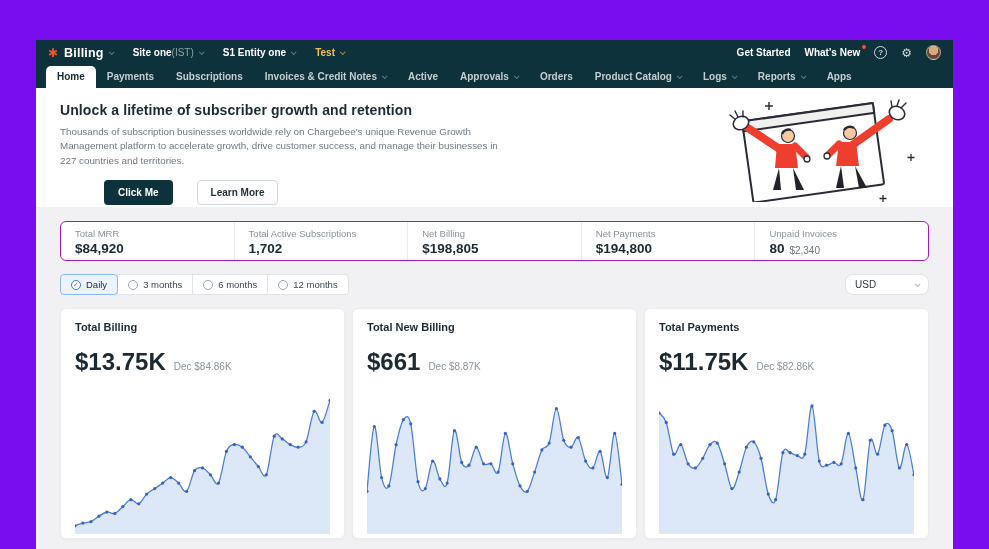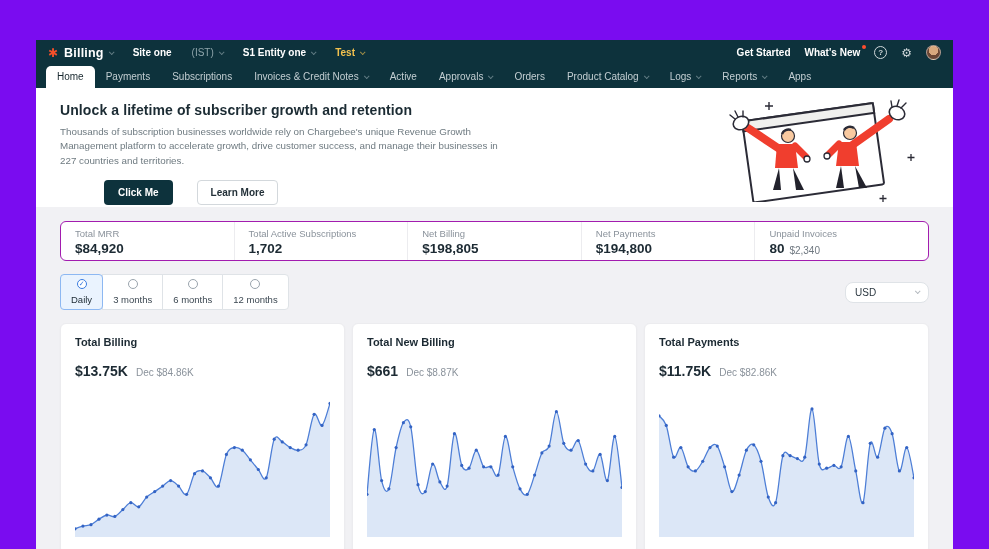--- a/index.html
+++ b/index.html
@@ -6,34 +6,34 @@
   html,body { width:989px; height:549px; overflow:hidden; }
   body { background:#7a0cf0; font-family:"Liberation Sans", sans-serif; position:relative; }
 
   .app { position:absolute; left:36px; top:40px; width:917px; height:509px; background:#f1f1f4; display:flex; flex-direction:column; overflow:hidden; }
 
   
   .topbar { height:25px; background:#0d323c; display:flex; align-items:center; padding:0 12px; color:#fff; flex-shrink:0; }
   .brand-mark { color:#f4502a; font-size:12px; line-height:1; margin-right:6px; font-family:"DejaVu Sans", sans-serif; }
   .brand { font-size:12.5px; font-weight:bold; letter-spacing:.2px; }
   .tb-item { display:flex; align-items:center; font-size:10px; font-weight:bold; margin-left:20px; cursor:pointer; }
-  .tb-item .muted { color:#8fa5ab; font-weight:normal; margin-left:20px; }
+  .tb-item .muted { color:#8fa5ab; font-weight:normal; margin-left:0; }
   .env { color:#f2c14e; }
   .chev { width:4px; height:4px; border-right:1.2px solid currentColor; border-bottom:1.2px solid currentColor; transform:rotate(45deg) translateY(-1px); display:inline-block; margin-left:5px; opacity:.65; }
   .topbar .chev { color:#8fa5ab; }
   .env .chev { color:#f2c14e; }
   .tb-right { margin-left:auto; display:flex; align-items:center; gap:14px; }
   .tb-link { font-size:10px; font-weight:bold; cursor:pointer; position:relative; }
   .red-dot { position:absolute; top:-2px; right:-6px; width:4px; height:4px; border-radius:50%; background:#ff4d2e; }
   .icon-circle { width:13px; height:13px; border:1px solid #cfd8da; border-radius:50%; color:#cfd8da; font-size:8px; display:flex; align-items:center; justify-content:center; font-weight:bold; cursor:pointer; }
   .gear { color:#cfd8da; font-size:12px; line-height:1; cursor:pointer; font-family:"DejaVu Sans", sans-serif; }
   .avatar { width:15px; height:15px; border-radius:50%; background:radial-gradient(circle at 50% 35%, #d9a87e 0 45%, #6b4634 46% 100%); border:1px solid rgba(255,255,255,.45); cursor:pointer; }
 
   
-  .tabbar { height:23px; background:#0d323c; display:flex; align-items:flex-end; padding:0 10px; flex-shrink:0; }
+  .tabbar { height:23px; background:#0d323c; display:flex; align-items:flex-end; padding:0 10px; flex-shrink:0;font-weight:bold; }
   .tab { display:flex; align-items:center; padding:5px 11px 6px; font-size:10px; color:#c3ced2; cursor:pointer; white-space:nowrap; }
   .tab .chev { color:#8fa5ab; }
   .tab.active { background:#fff; color:#17272e; border-radius:5px 5px 0 0; }
 
   
   .hero { background:#fff; height:119px; padding:14px 24px; position:relative; flex-shrink:0; }
   .hero h1 { font-size:14px; color:#1b2b33; letter-spacing:.1px; }
   .hero p { margin-top:7px; width:440px; font-size:9.8px; line-height:1.48; color:#6e7a80; }
   .hero-ctas { margin-top:12px; display:flex; gap:24px;padding-left:44px; }
   .btn { font-size:10px; font-weight:bold; padding:6px 13px; border-radius:4px; cursor:pointer; border:1px solid transparent; }
@@ -47,34 +47,34 @@
   .stats { background:#fff; border:1px solid #a21caf; border-radius:6px; display:flex; height:40px; }
   .stat { flex:1; padding:6px 14px; border-left:1px solid #ececef; }
   .stat:first-child { border-left:none; }
   .stat-label { font-size:9.5px; color:#8a929b; }
   .stat-valrow { display:flex; align-items:flex-end; margin-top:2px; }
   .stat-value { font-size:13.5px; font-weight:bold; color:#1c2a33; }
   .stat-sub { font-size:10px; color:#6f7880; margin-left:5px; }
 
   .filter-row { margin-top:13px; display:flex; align-items:center; justify-content:space-between; }
   .seg-group { display:flex; }
-  .seg { display:flex; align-items:center; gap:5px; background:#fff; border:1px solid #dfe3e7; padding:4px 10px; font-size:9.5px; color:#3c4852; cursor:pointer; margin-left:-1px;flex-direction:column; }
+  .seg { display:flex; align-items:center; gap:5px; background:#fff; border:1px solid #dfe3e7; padding:4px 10px; font-size:9.5px; color:#3c4852; cursor:pointer; margin-left:-1px; }
   .seg:first-child { border-radius:4px 0 0 4px; margin-left:0; }
   .seg:last-child { border-radius:0 4px 4px 0; }
   .seg.sel { background:#eaf3fe; border-color:#8db8f2; color:#1c2a33; border-radius:4px; position:relative; z-index:1; }
   .radio { width:10px; height:10px; border:1.2px solid #9aa4ad; border-radius:50%; display:flex; align-items:center; justify-content:center; font-size:7px; color:transparent; background:#fff; }
   .seg.sel .radio { border-color:#3b7ce0; color:#3b7ce0; }
   .currency { width:84px; background:#fff; border:1px solid #dfe3e7; border-radius:8px; padding:4px 9px; font-size:10px; color:#2b3740; display:flex; align-items:center; justify-content:space-between; cursor:pointer; }
   .currency .chev { color:#8a929b; }
 
   .cards { margin-top:13px; display:flex; gap:7px; }
   .card { flex:1; background:#fff; border:1px solid #ececef; border-radius:6px; padding:12px 14px 8px; height:231px; box-shadow:0 1px 2px rgba(20,30,40,.04); }
   .card-title { font-size:11px; font-weight:bold; color:#1c2a33; }
   .card-valrow { display:flex; align-items:baseline; margin-top:15px; }
-  .card-value { font-size:14px; font-weight:bold; color:#1c2a33; }
+  .card-value { font-size:24px; font-weight:bold; color:#1c2a33; }
   .card-sub { font-size:10px; color:#8a929b; margin-left:8px; }
   .chart { width:100%; height:150px; margin-top:8px; display:block; }
 </style>
 </head>
 <body>
 
 <div class="app">
 
   <div class="topbar">
     <span class="brand-mark">✱</span>

